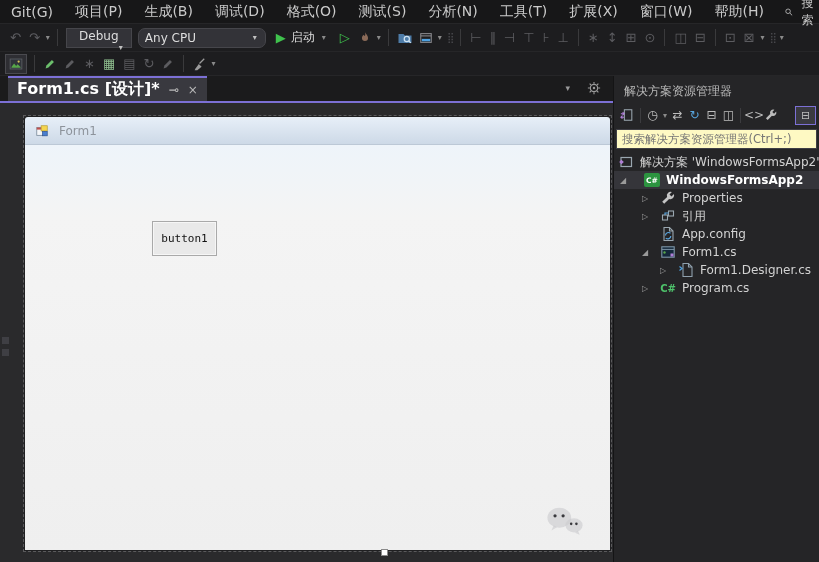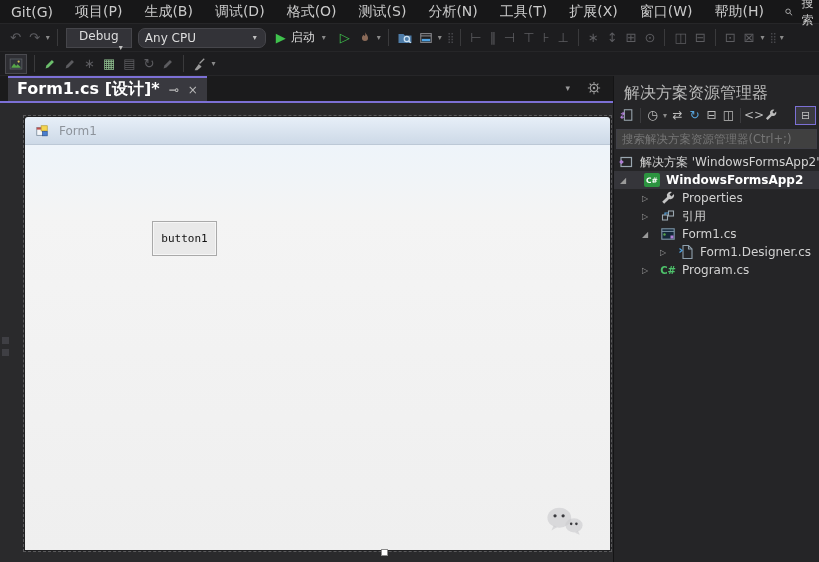--- a/index.html
+++ b/index.html
@@ -55,27 +55,27 @@
   .form-window { position: absolute; left: 1px; top: 1px; width: 585px; height: 433px; border-radius: 3px 3px 0 0; box-shadow: 0 0 0 1px #1f1f21; overflow: hidden; }
   .form-titlebar { height: 28px; background: linear-gradient(#e7eff8, #cdd9e7); display: flex; align-items: center; padding-left: 7px; gap: 7px; border-bottom: 1px solid #bcc8d6; }
   .form-title { color: #8d939b; font-size: 12px; }
   .form-body { position: relative; height: 405px; background: linear-gradient(#eef4fa 0%, #f4f4f4 18%, #efefef 100%); }
   .designer-button { position: absolute; left: 127px; top: 76px; width: 65px; height: 35px; background: #e9e9e9; border: 1px solid #a9a9a9; box-shadow: inset 0 0 0 1px #f6f6f6; display: flex; align-items: center; justify-content: center; font-family: "DejaVu Sans Mono", "Liberation Mono", monospace; font-size: 11px; color: #111; }
   .resize-handle { position: absolute; left: 381px; top: 446px; width: 7px; height: 7px; background: #ffffff; border: 1px solid #8a8a8a; }
   .edge-grip { position: absolute; left: 2px; width: 7px; height: 7px; background: #3f3f44; }
 
   
   .solution-panel { width: 206px; background: #252527; border-left: 1px solid #141415; display: flex; flex-direction: column; }
-  .panel-title { height: 26px; padding: 7px 0 0 10px; color: #b8b8b8; font-size: 16px; white-space: nowrap; overflow: hidden; }
+  .panel-title { height: 26px; padding: 7px 0 0 10px; color: #b8b8b8; font-size: 12px; white-space: nowrap; overflow: hidden; }
   .panel-toolbar { height: 26px; display: flex; align-items: center; padding: 0 3px; }
   .pt-icon { width: 17px; text-align: center; font-size: 12px; color: #bdbdbd; line-height: 1; }
   .pt-icon.blue { color: #58a6e0; }
   .pt-sep { width: 1px; height: 15px; background: #3c3c3f; margin: 0 3px; }
   .pt-boxed { margin-left: auto; width: 21px; height: 19px; border: 1px solid #7c70d6; background: #3a3a40; display: flex; align-items: center; justify-content: center; color: #bdbdbd; font-size: 11px; }
-  .panel-search { margin: 1px 2px 2px 2px; height: 20px; background: #404040; border: 1px solid #3f3f46; display: flex; align-items: center; }
+  .panel-search { margin: 1px 2px 2px 2px; height: 20px; background: #fef9c3; border: 1px solid #3f3f46; display: flex; align-items: center; }
   .panel-search input { flex: 1; background: transparent; border: 0; outline: none; color: #8a8a8a; font-size: 11.5px; padding: 0 5px; font-family: inherit; }
   .tree { flex: 1; padding-top: 2px; overflow: hidden; }
   .trow { height: 18px; display: flex; align-items: center; white-space: nowrap; overflow: hidden; color: #d2d2d2; font-size: 12px; }
   .trow .arrow { width: 14px; text-align: center; font-size: 8px; color: #9a9a9a; flex: 0 0 14px; }
   .trow .gap { flex: 0 0 8px; }
   .trow.proj .gap { flex: 0 0 14px; }
   .trow .ic { flex: 0 0 16px; width: 16px; height: 16px; margin-right: 6px; }
   .trow.lv0 { padding-left: 4px; }
   .trow.lv0p { padding-left: 2px; }
   .trow.lv1 { padding-left: 24px; }
@@ -376,20 +376,28 @@
       </div>
       <div class="trow lv1">
         <span class="arrow">▷</span>
         <span class="gap"></span>
         <svg class="ic">
             <use href="#i-refs"></use>
           </svg>
         <span class="tlabel">引用</span>
       </div>
       <div class="trow lv1">
+        <span class="arrow"></span>
+        <span class="gap"></span>
+        <svg class="ic">
+            <use href="#i-config"></use>
+          </svg>
+        <span class="tlabel">App.config</span>
+      </div>
+      <div class="trow lv1">
         <span class="arrow">◢</span>
         <span class="gap"></span>
         <svg class="ic">
             <use href="#i-formfile"></use>
           </svg>
         <span class="tlabel">Form1.cs</span>
       </div>
       <div class="trow lv2">
         <span class="arrow">▷</span>
         <span class="gap"></span>

